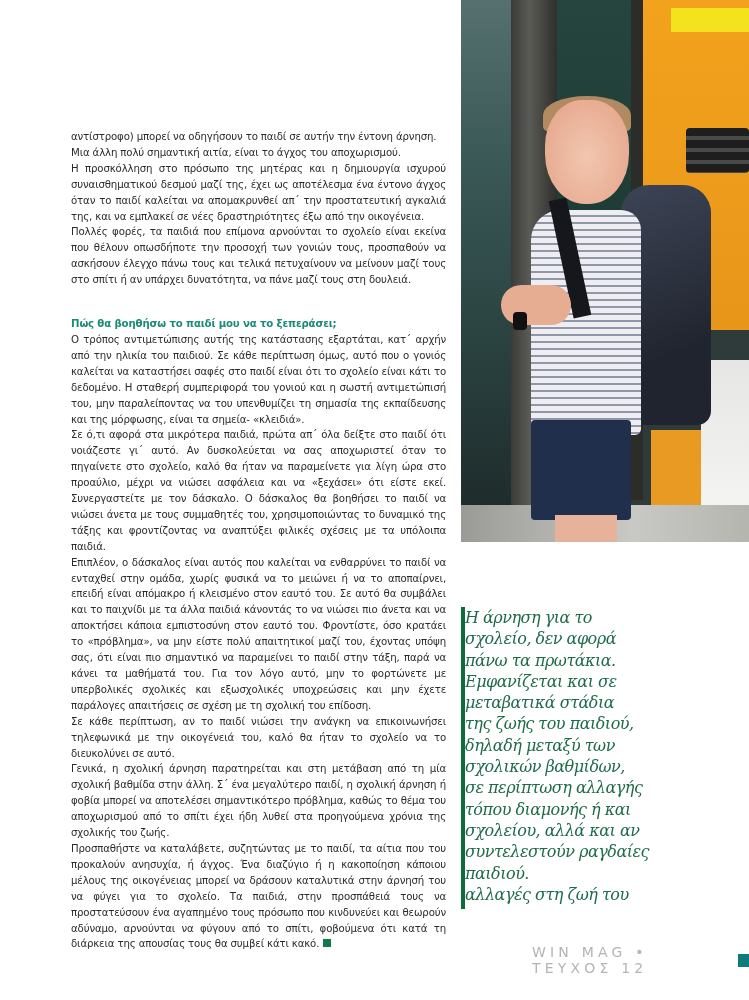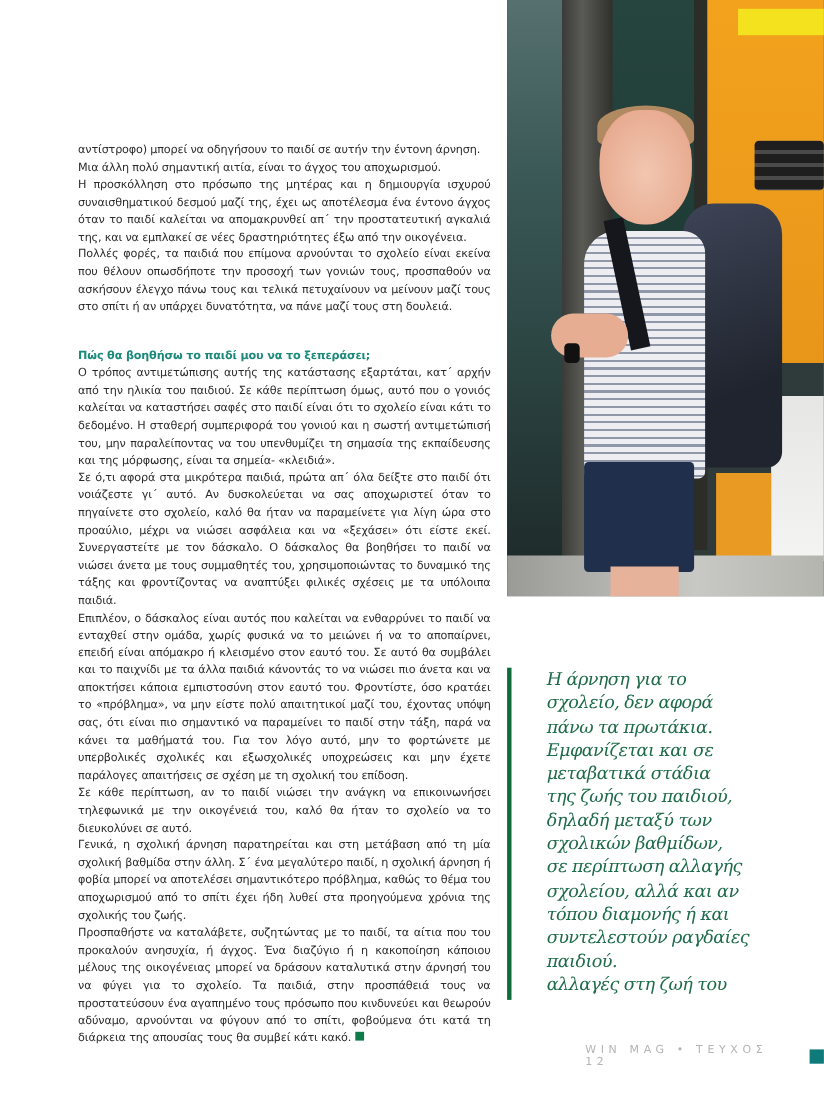--- a/index.html
+++ b/index.html
@@ -53,32 +53,32 @@
   .photo .legs { position: absolute; left: 94px; top: 515px; width: 62px; height: 30px; background:#e7b29a; }
   .photo .backpack { position: absolute; left: 160px; top: 185px; width: 90px; height: 240px;
     background: linear-gradient(160deg,#3d4456,#20242e 70%); border-radius: 28px 28px 14px 14px; }
   .photo .strap { position: absolute; left: 100px; top: 198px; width: 18px; height: 120px; background:#15171c; transform: rotate(-12deg); }
   .photo .arm { position: absolute; left: 40px; top: 285px; width: 70px; height: 40px; background:#e6ad93; border-radius: 20px; }
   .photo .watch { position: absolute; left: 52px; top: 312px; width: 14px; height: 18px; background:#111; border-radius: 4px; }
 
   
   .pull-quote {
     position: absolute; left: 461px; top: 607px; width: 240px; height: 302px;
-    border-left: 4px solid #0e6b3a; padding-left: 32px; box-sizing: border-box;
+    border-left: 4px solid #0e6b3a; padding-left: 0; box-sizing: border-box;
     font-family: "DejaVu Serif", serif; font-style: italic;
     font-size: 16px; line-height: 21.3px; color: #1e6b4a; letter-spacing: -0.5px;
   }
   .pull-quote div { white-space: nowrap; }
 
   .footer {
     position: absolute; left: 532px; top: 952px; height: 16px;
     display: flex; align-items: center; gap: 10px;
   }
   .footer .label {
-    font-family: "DejaVu Sans", sans-serif; font-size: 10px; letter-spacing: 4.2px;
+    font-family: "DejaVu Sans", sans-serif; font-size: 14px; letter-spacing: 4.2px;
     color: #b4b4b4;
   }
   .footer .square { width: 13px; height: 13px; background: #0f7a7a; }
 </style>
 </head>
 <body>
 
 <div class="body-col">
   <p>αντίστροφο) μπορεί να οδηγήσουν το παιδί σε αυτήν την έντονη άρνηση.</p>
   <p>Μια άλλη πολύ σημαντική αιτία, είναι το άγχος του αποχωρισμού.</p>
@@ -118,22 +118,22 @@
 <div class="pull-quote">
   <div>Η άρνηση για το</div>
   <div>σχολείο, δεν αφορά</div>
   <div>πάνω τα πρωτάκια.</div>
   <div>Εμφανίζεται και σε</div>
   <div>μεταβατικά στάδια</div>
   <div>της ζωής του παιδιού,</div>
   <div>δηλαδή μεταξύ των</div>
   <div>σχολικών βαθμίδων,</div>
   <div>σε περίπτωση αλλαγής</div>
+  <div>τόπου διαμονής ή και</div>
   <div>σχολείου, αλλά και αν</div>
-  <div>τόπου διαμονής ή και</div>
   <div>συντελεστούν ραγδαίες</div>
   <div>παιδιού.</div>
   <div>αλλαγές στη ζωή του</div>
 </div>
 
 <div class="footer">
   <span class="label">WIN MAG • ΤΕΥΧΟΣ 12</span>
   <span class="square"></span>
 </div>
 

